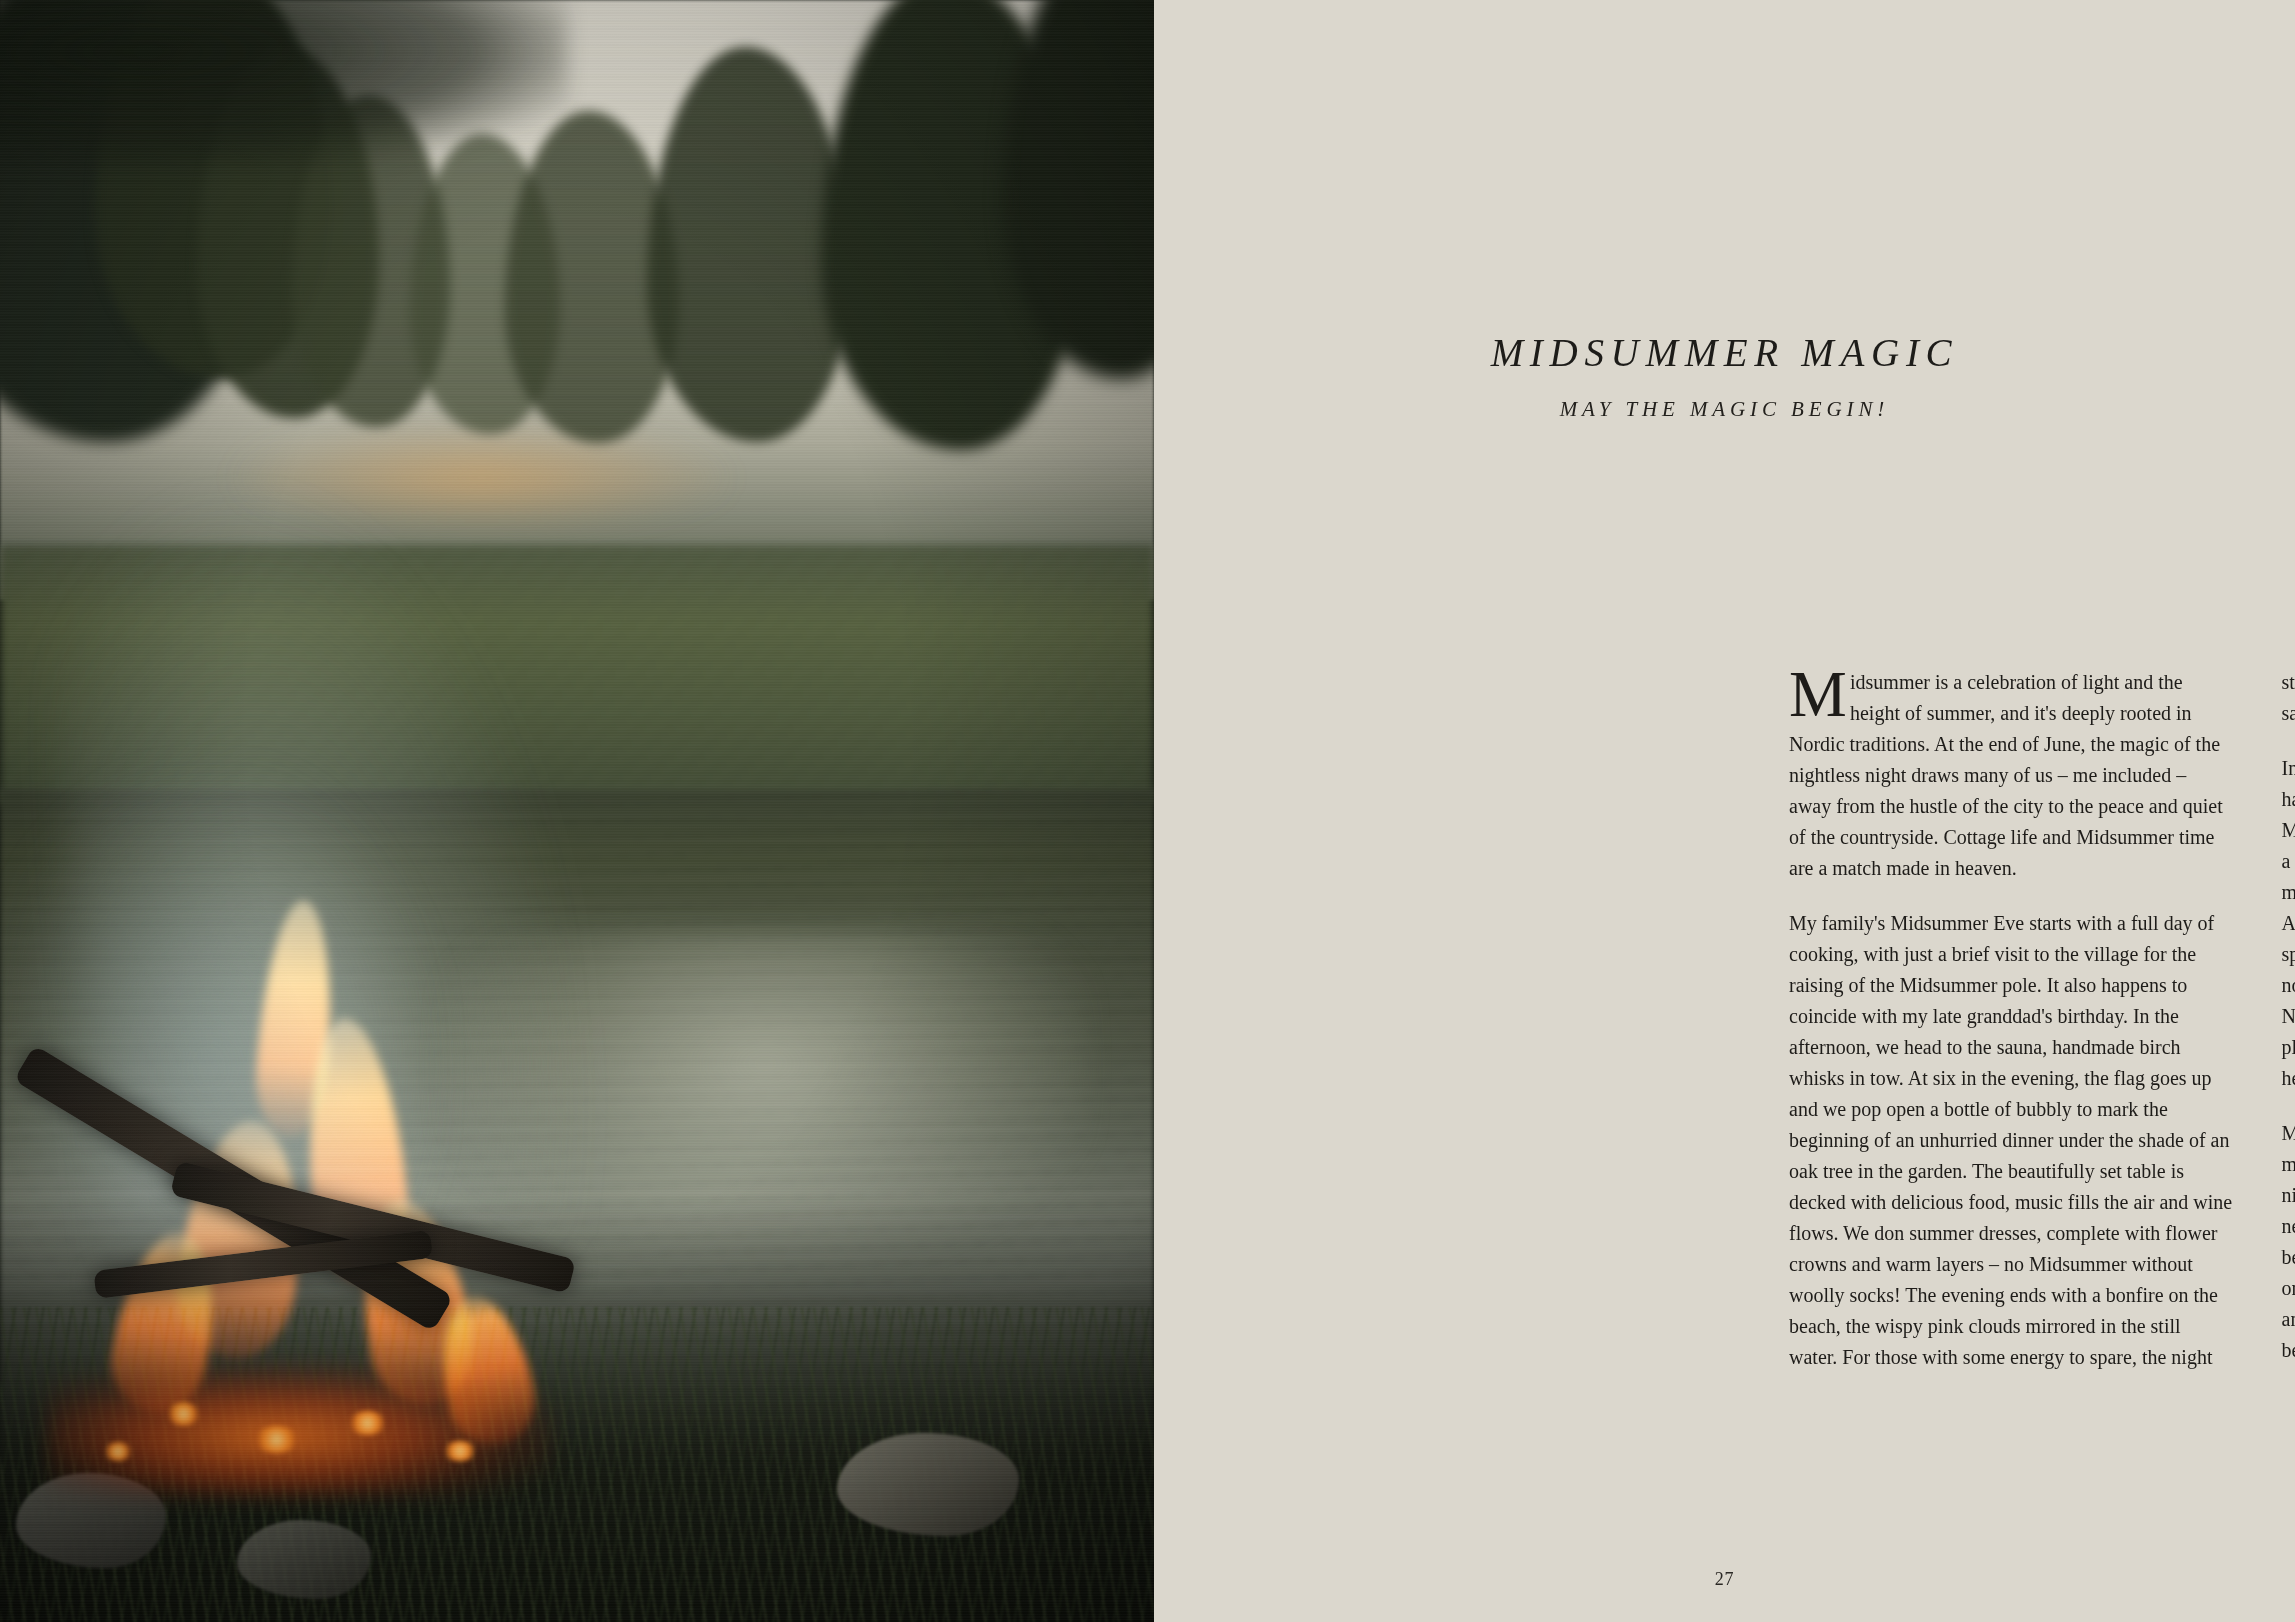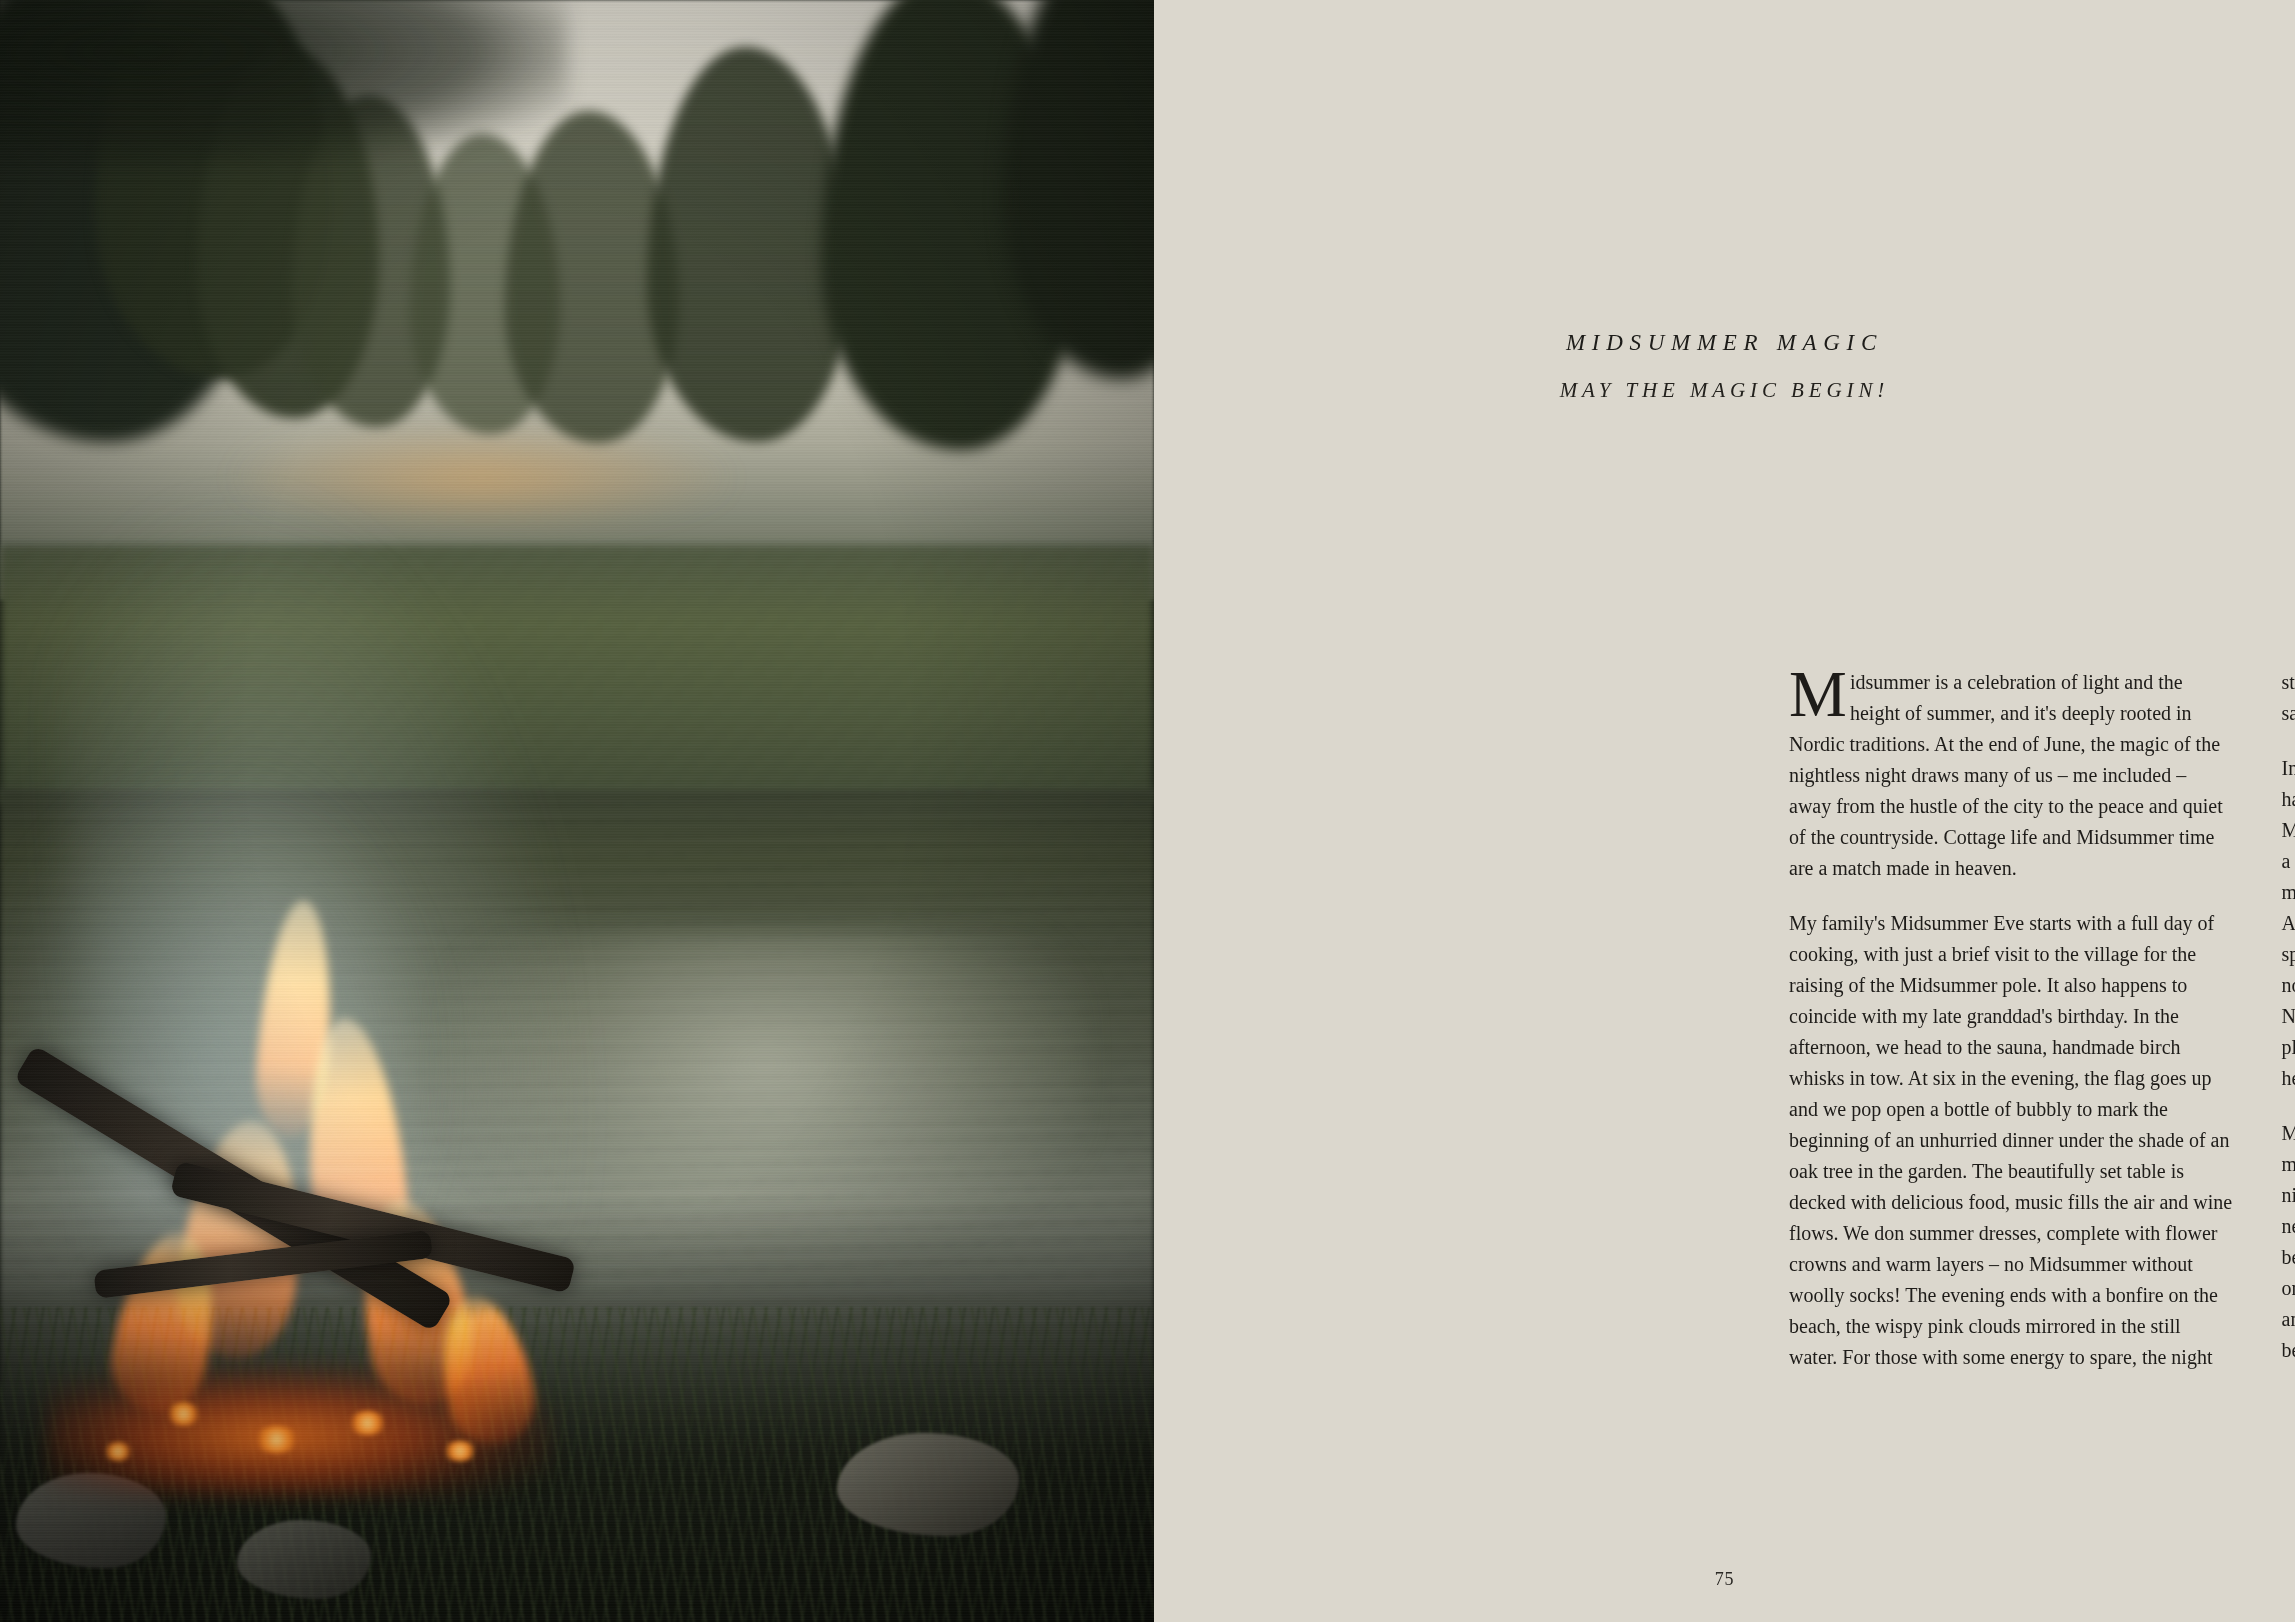--- a/index.html
+++ b/index.html
@@ -248,21 +248,21 @@
     background: #dbd7cd;
   }
   .title-block {
     position: absolute;
     left: 0; right: 0;
     top: 330px;
     text-align: center;
   }
   .chapter-title {
     font-family: "Liberation Serif", serif;
-    font-size: 23px;
+    font-size: 39px;
     letter-spacing: 6.7px;
     color: #1d1c19;
     font-style: italic;
     font-weight: 400;
     margin: 0;
   }
   .chapter-subtitle {
     font-family: "Liberation Serif", serif;
     font-size: 21px;
     letter-spacing: 4.9px;
@@ -397,17 +397,17 @@
         <p>
           <span>In ancient times, it was believed that grand bonfires had the power to chase away evil spirits, but today, the Midsummer flames burn to honour tradition. After all, a crackling fire instils a wonderful mood and some much-needed warmth in the cool of the summer night. Ancient customs included countless Midsummer spells, some of which are still practiced today, though now more with a twinkle in the eye. Many a young Nordic girl has been known to pick seven flowers to place under her pillow, hoping to catch a glimpse of her future lover in a dream.</span>
         </p>
         <p>
           <span>Midsummer nights are notoriously nippy, but they make up for it with their brightness. The nightless night really lives up to its name. Up north, the sun never sets, and even in the south, it only dips briefly before rising again in the early hours. Walking barefoot on the dew-covered grass, surrounded by green trees and the scent of lilacs, you know that summer has truly begun!</span>
         </p>
       </div>
 
     </div>
 
-    <div class="page-number">75</div>
+    <div class="page-number">27</div>
   </div>
 
 </div>
 
 
 </body></html>

